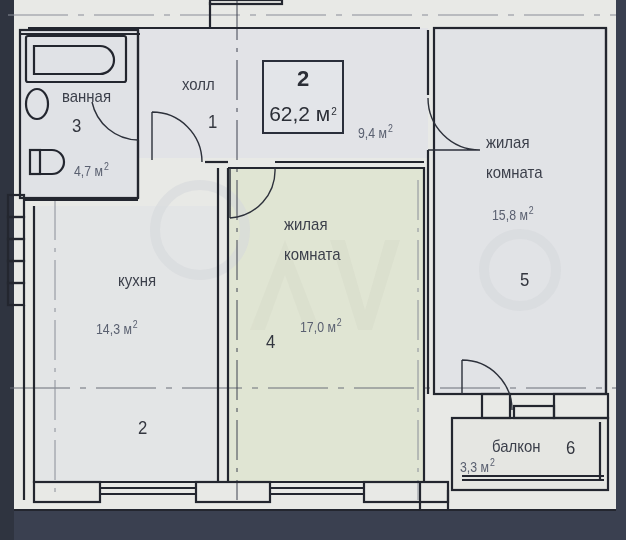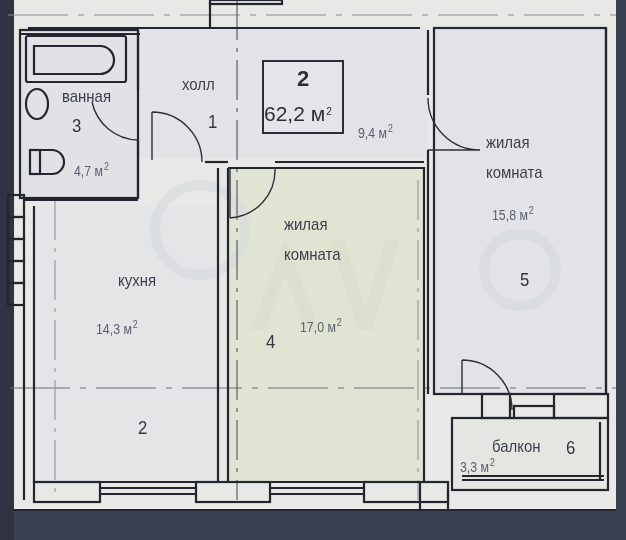--- a/index.html
+++ b/index.html
@@ -20,21 +20,21 @@
   }
   .room-name { font-size: 17px; }
   .room-area { font-size: 14px; color: #5a6070; }
   .room-num  { font-size: 19px; color: #33363f; }
   .room-area sup, .total-area sup { font-size: 10px; vertical-align: 6px; margin-left: 1px; }
   .total-box {
     position: absolute; left: 262px; top: 60px; width: 82px; height: 74px;
     border: 2px solid #2a2e3a; box-sizing: border-box; background: #e3e5e9;
   }
   .total-num { position: absolute; left: 0; right: 0; top: 4px; text-align: center; font-size: 22px; color: #2b2e36; font-weight: bold; }
-  .total-area { position: absolute; left: 0; right: 0; top: 40px; text-align: left; font-size: 21px; color: #2b2e36; }
+  .total-area { position: absolute; left: 0; right: 0; top: 40px; text-align: center; font-size: 21px; color: #2b2e36; }
 </style>
 </head>
 <body>
 
 <div id="plan-wrap">
   <svg width="626" height="540" viewBox="0 0 626 540">
 
     <rect x="0" y="0" width="626" height="540" fill="#3a4050"></rect>
     <rect x="8" y="0" width="608" height="510" fill="#e8e9e6"></rect>
     <rect x="0" y="0" width="14" height="540" fill="#2f3440"></rect>

